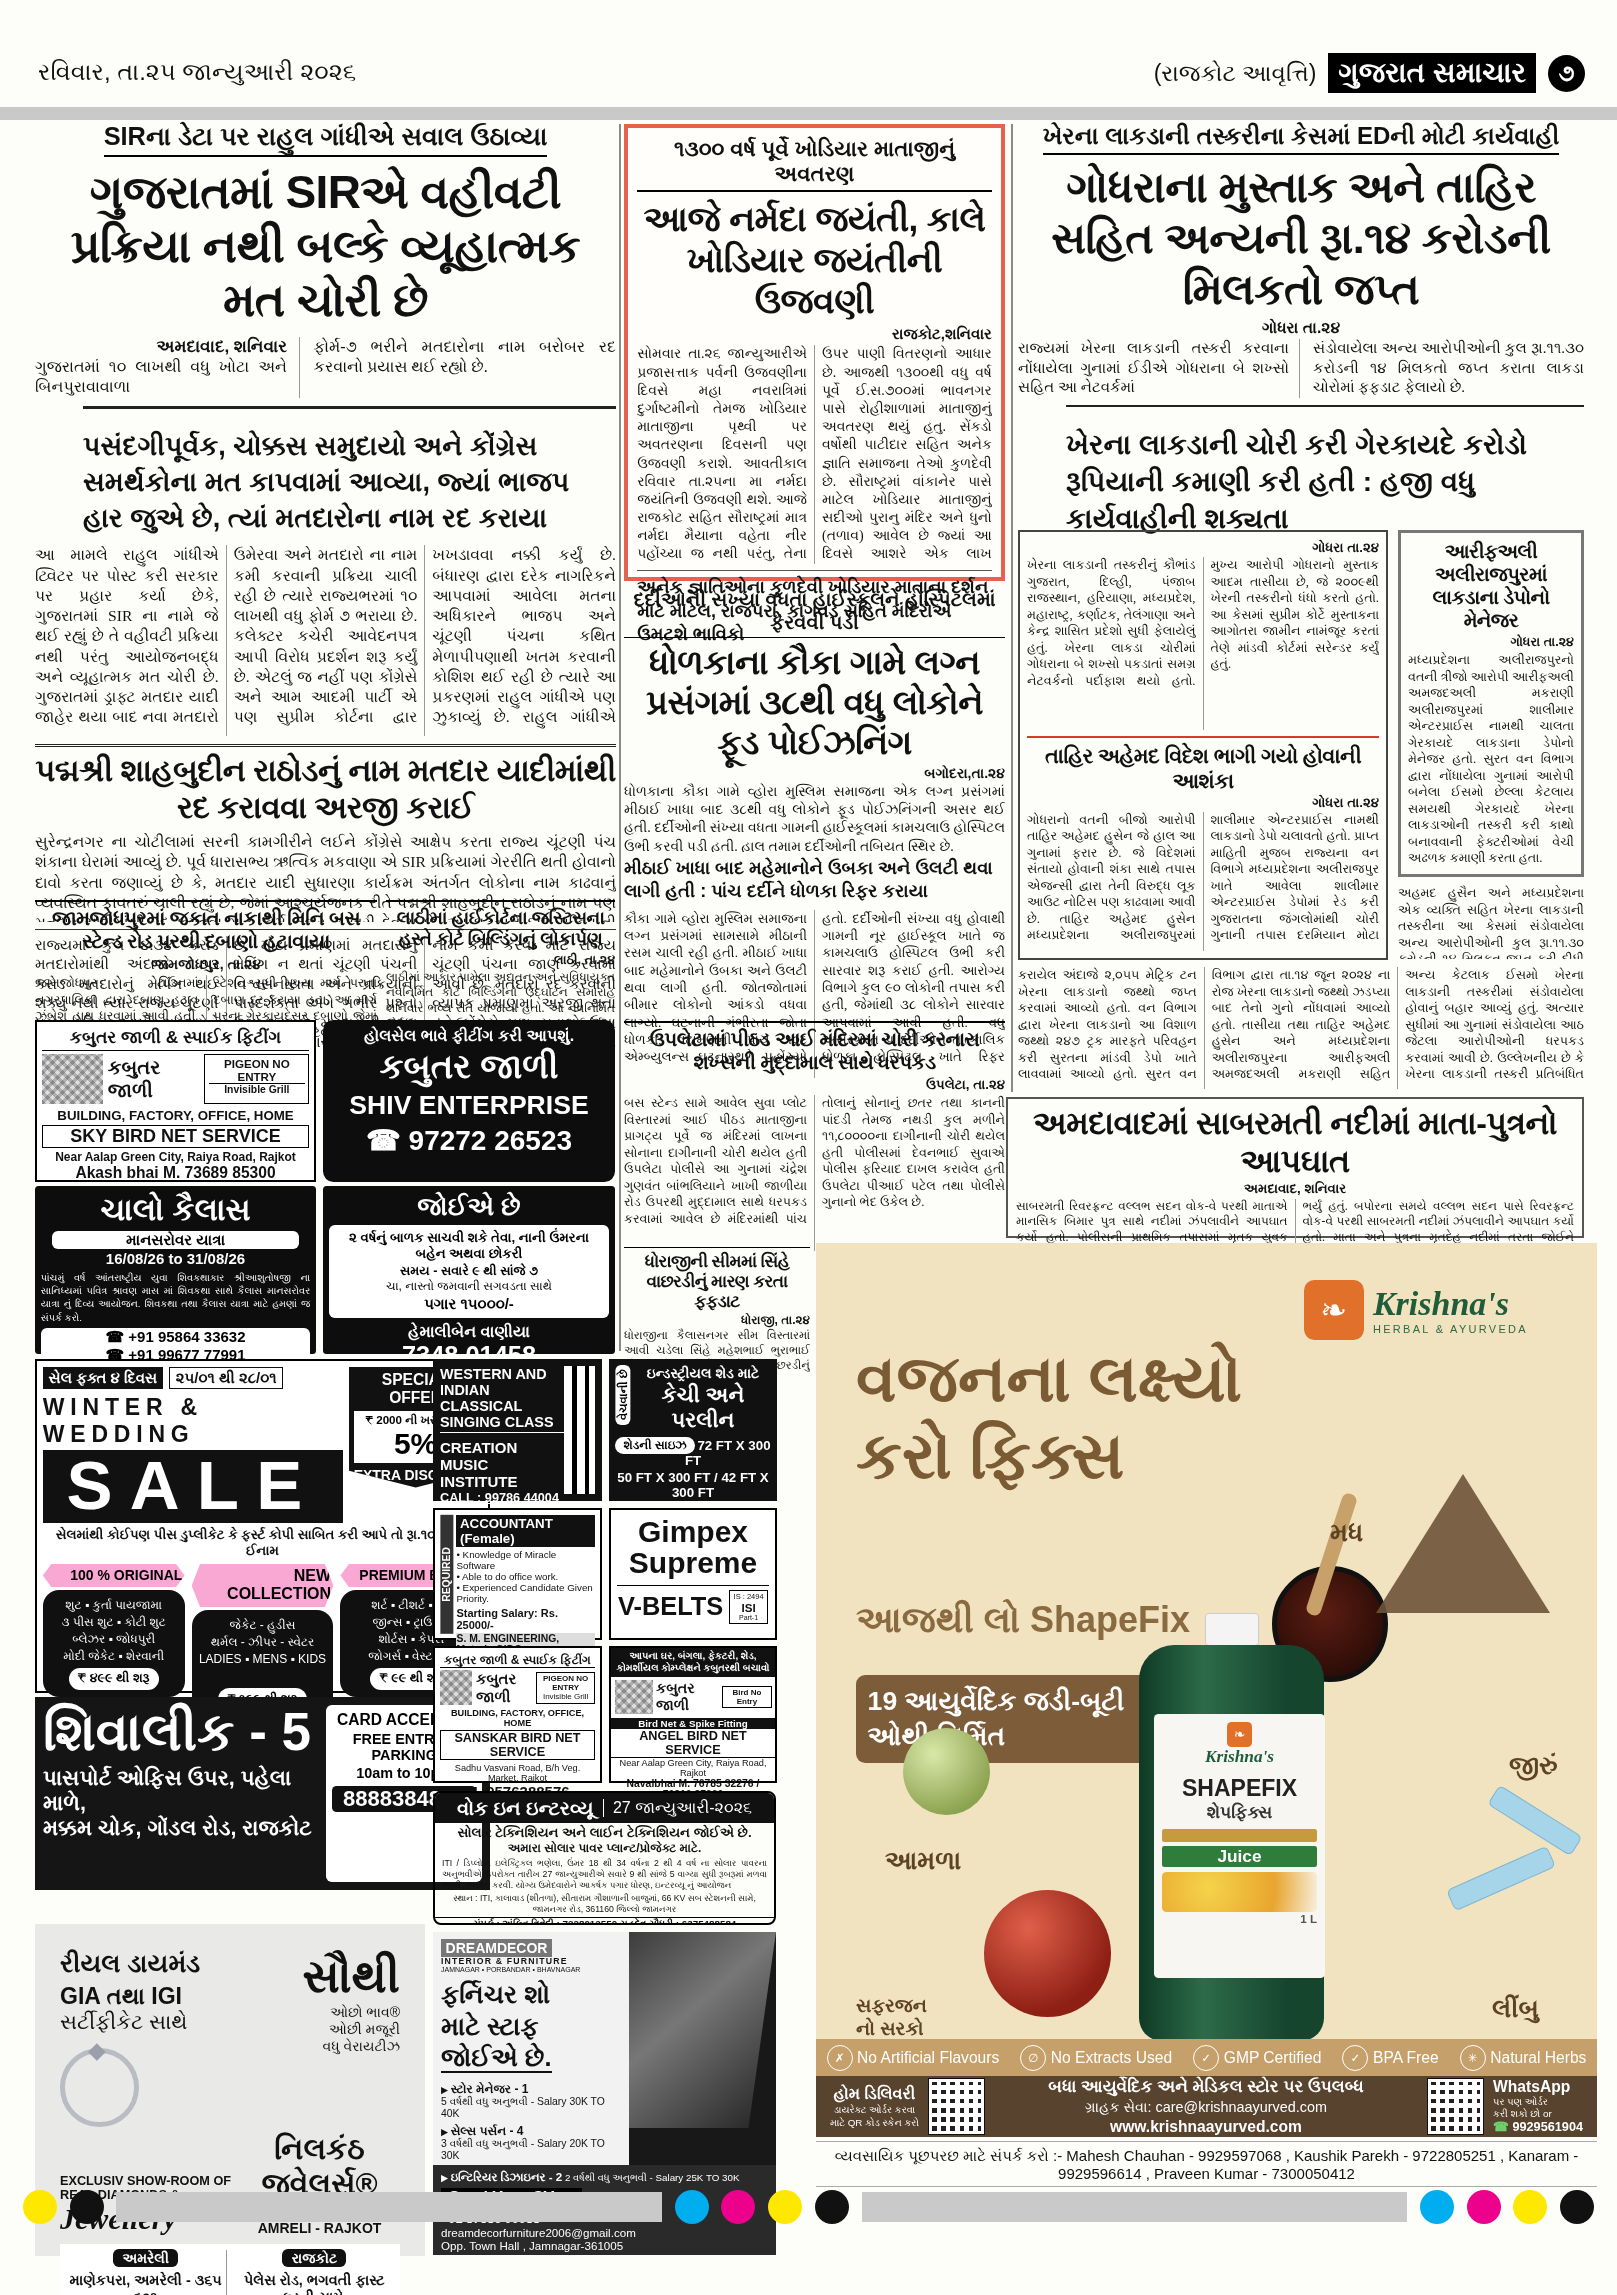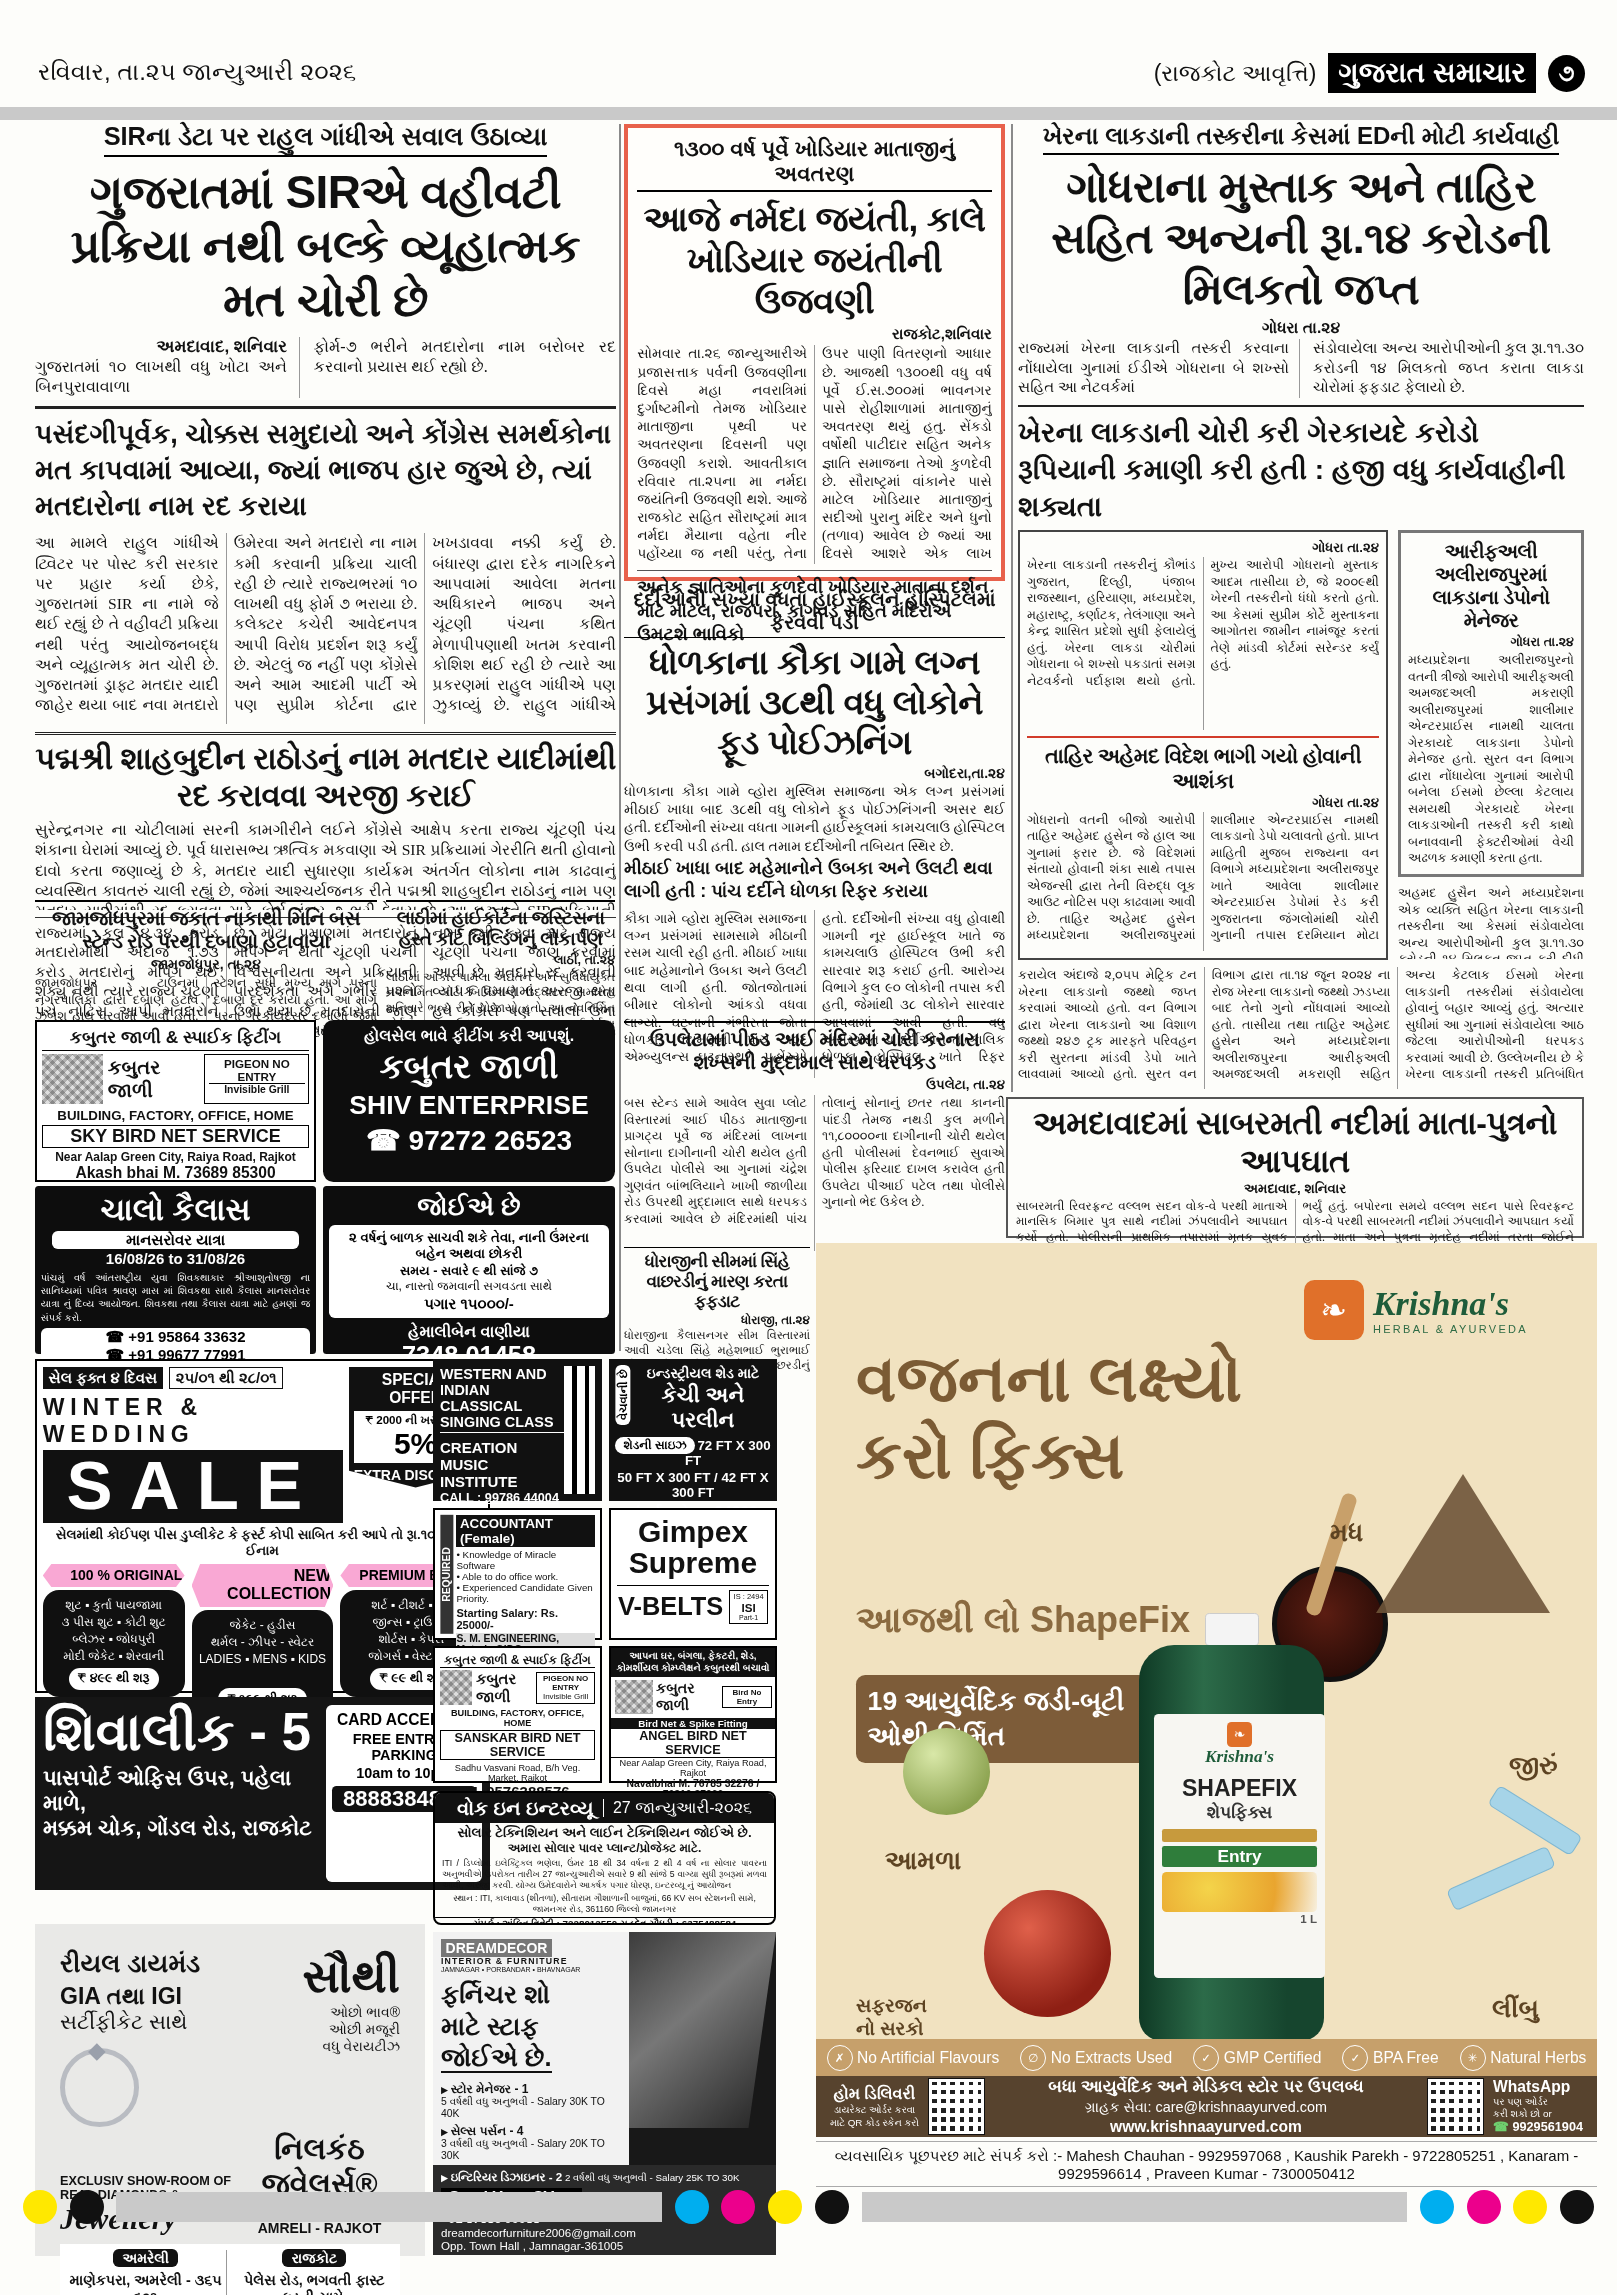--- a/index.html
+++ b/index.html
@@ -6,21 +6,21 @@
   .page{position:relative;width:1617px;height:2295px;background:#fdfdfa;font-family:"Liberation Sans",sans-serif;color:#111;overflow:hidden;}
   .abs{position:absolute;box-sizing:border-box;}
   .b{font-weight:700;} .c{text-align:center;} .j{text-align:justify;} .r{text-align:right;}
   .kicker{font-weight:800;border-bottom:2.9px solid #000;display:inline-block;padding-bottom:3.5px;line-height:1.15;}
   .headline{font-weight:800;line-height:1.18;letter-spacing:-0.6px;}
   .dateline{font-weight:700;}
   .bodytxt{font-family:"Liberation Serif",serif;text-align:justify;line-height:1.3;}
   .cols2{columns:2;column-gap:15px;column-rule:0.6px solid #999;}
   .cols3{columns:3;column-gap:15px;column-rule:0.6px solid #999;}
   .subhead{font-weight:700;line-height:1.32;}
-  .rule-top{border-top:2.9px solid #222;padding-top:8px;}
+  .rule-top{border-top:2.9px solid #222;padding-top:20px;margin-left:48px;}
   .vrule{background:#8a8a8a;width:1.7px;}
   .adbox{border:2.3px solid #000;background:#fff;}
   .blackad{background:#0d0d0d;color:#fff;border-radius:10.4px;}
   .whitepill{background:#fff;color:#000;border-radius:5.8px;}
   .graybar{background:#c9c9c9;}
   .net-img{background:repeating-linear-gradient(45deg,#bbb 0 3.5px,#eee 3.5px 7px),repeating-linear-gradient(-45deg,#bbb 0 3.5px,#eee 3.5px 7px);background-blend-mode:multiply;}
   .qr{background:
       repeating-linear-gradient(0deg,#111 0 4.6px,#fff 4.6px 9.2px),
       repeating-linear-gradient(90deg,#111 0 4.6px,#fff 4.6px 9.2px);
       background-blend-mode:screen;border:3.5px solid #fff;outline:1.2px solid #111;}
@@ -512,21 +512,21 @@
 
     <div class="abs" style="left:323px;top:370px;width:185px;height:427px;">
       <div style="width:52px;height:31px;background:#f4f4f4;border:1.2px solid #ccc;border-radius:4.6px;margin:0 auto;"></div>
       <div class="bottle-body" style="width:100%;height:396px;margin-top:-1.2px;position:relative;">
         <div class="label" style="position:absolute;left:15px;top:69px;width:155px;height:248px;padding:8px;text-align:center;">
           <div style="width:25.4px;height:25.4px;background:#e0702a;border-radius:4.6px;margin:0 auto;color:#fff;font-size:14px;line-height:25.4px;">❧</div>
           <div class="script b" style="font-size:17.3px;color:#1e5c3a;">Krishna's</div>
           <div class="b" style="font-size:23px;margin-top:8px;color:#222;">SHAPEFIX</div>
           <div class="b" style="font-size:17.3px;color:#333;">શેપફિક્સ</div>
           <div class="goldband" style="height:12.7px;margin-top:5.8px;border-radius:2.3px;"></div>
-          <div class="greenband" style="font-size:17.3px;margin-top:4.6px;border-radius:2.3px;">Entry</div>
+          <div class="greenband" style="font-size:17.3px;margin-top:4.6px;border-radius:2.3px;">Juice</div>
           <div style="height:40px;margin-top:4.6px;background:radial-gradient(circle at 30% 40%,#f4d44a,#e9a52f 60%,#f7f0df 100%);border-radius:4.6px;"></div>
           <div class="b r" style="font-size:11.6px;color:#555;">1 L</div>
         </div>
       </div>
     </div>
 
     <div class="abs featstrip" style="left:0;top:796px;width:781px;height:37px;display:flex;align-items:center;justify-content:space-around;">
       <span style="display:flex;align-items:center;gap:4.6px;font-size:15.6px;">
           <span class="icirc">✗</span>
           <span>No Artificial Flavours</span>

